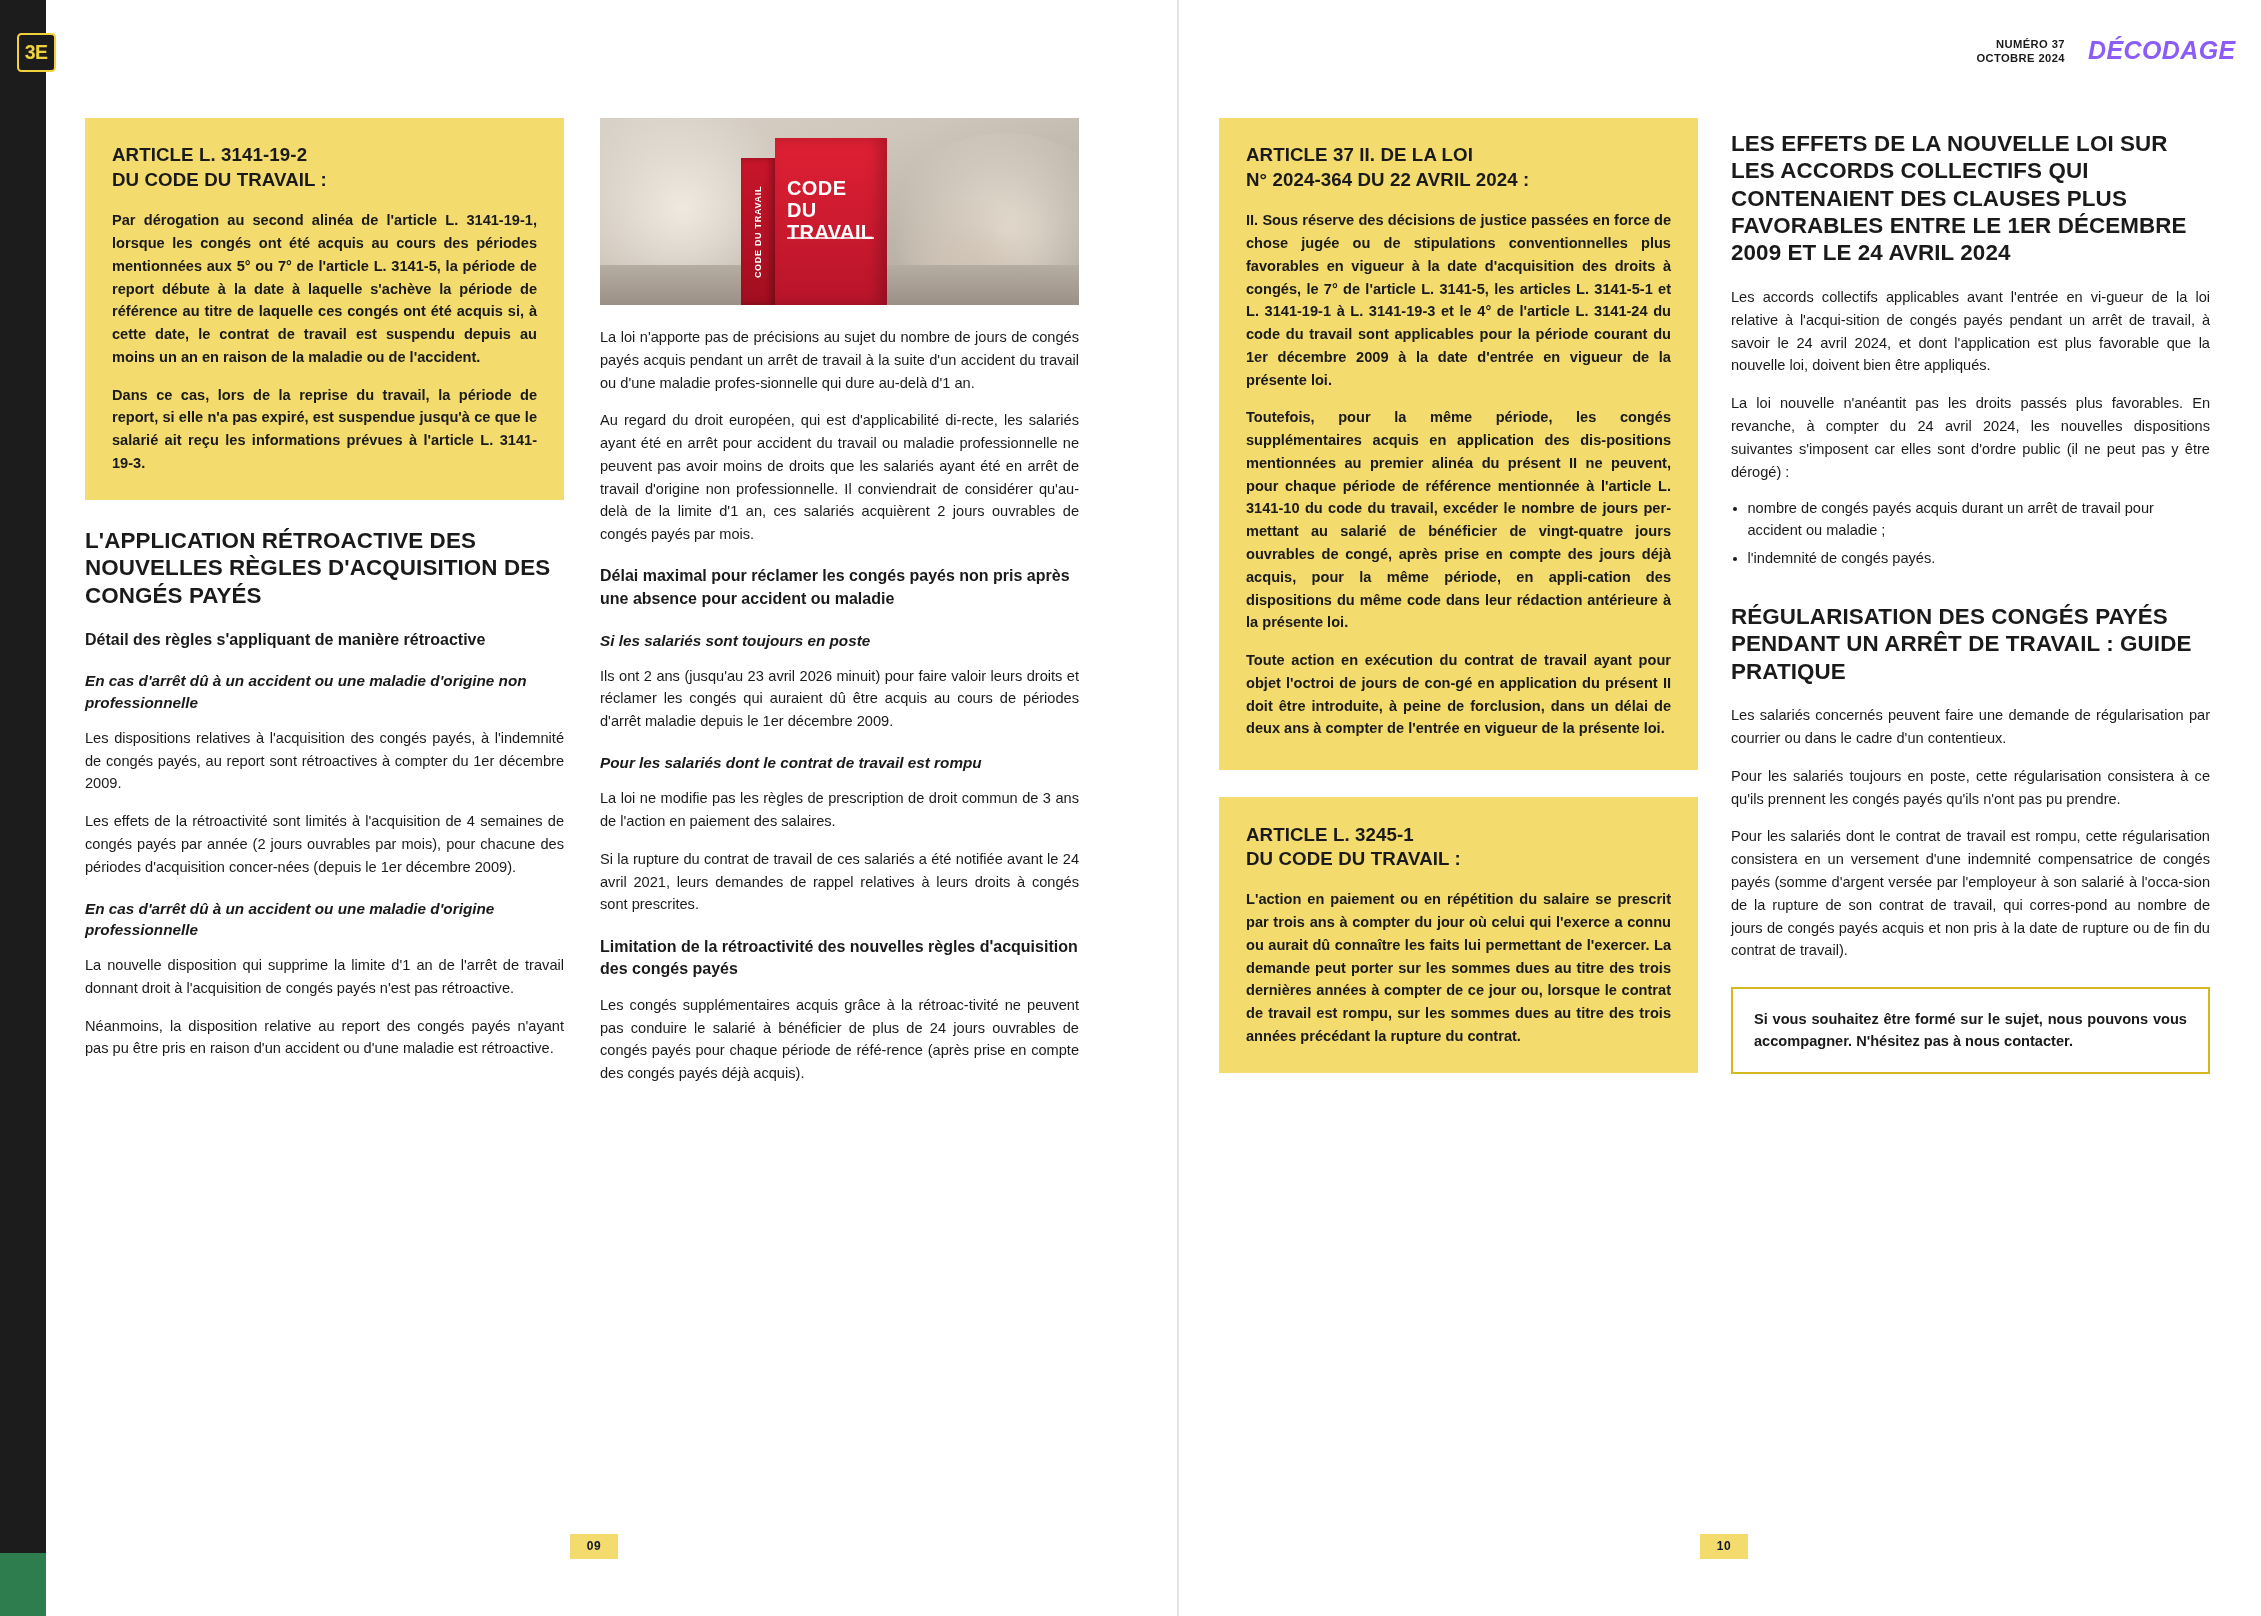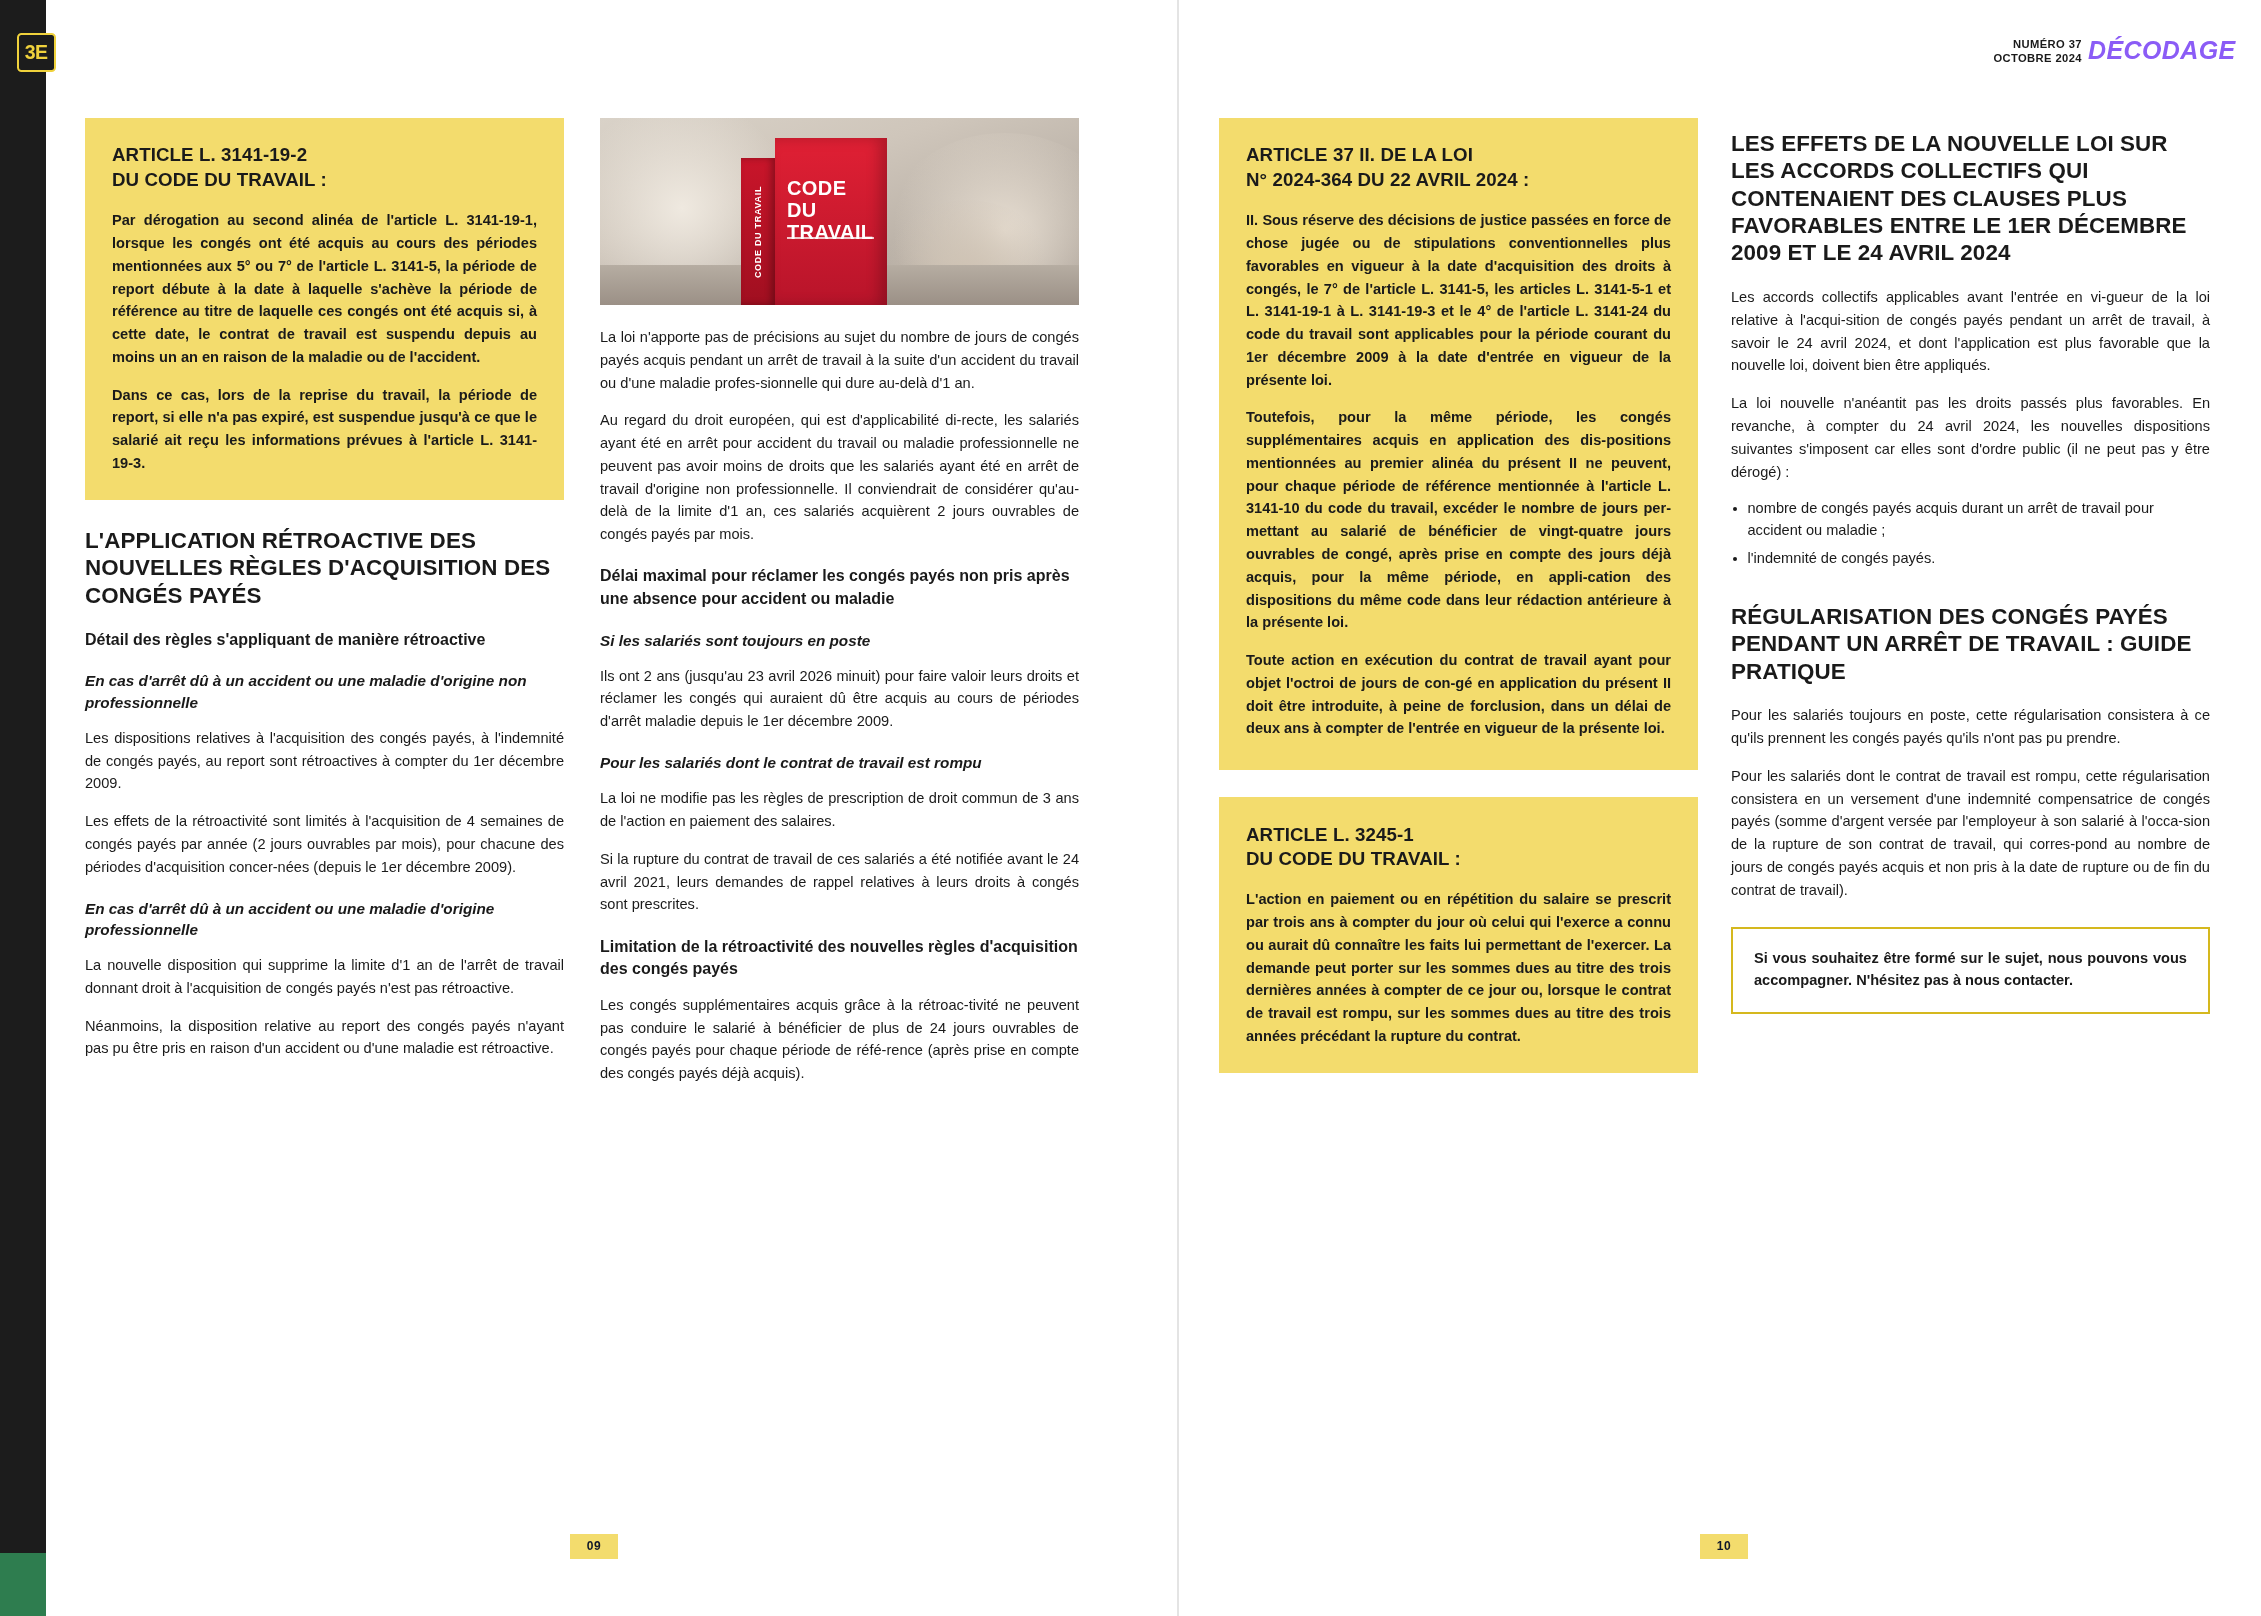--- a/index.html
+++ b/index.html
@@ -40,21 +40,21 @@
     line-height: 34px;
     text-align: center;
     letter-spacing: -0.7px;
   }
   
   .header-right {
     position: absolute;
     right: 25.4px; top: 36px;
     display: flex;
     align-items: center;
-    gap: 6px;
+    gap: 23px;
   }
   .issue-block {
     text-align: right;
     font-size: 11.2px;
     font-weight: bold;
     letter-spacing: 0.4px;
     line-height: 1.25;
     color: #1a1a1a;
   }
   .decodage {
@@ -326,20 +326,21 @@
 
   <div class="col" id="col4">
     <h2 class="section">LES EFFETS DE LA NOUVELLE LOI SUR LES ACCORDS COLLECTIFS QUI CONTENAIENT DES CLAUSES PLUS FAVORABLES ENTRE LE 1ER DÉCEMBRE 2009 ET LE 24 AVRIL 2024</h2>
     <p class="body">Les accords collectifs applicables avant l'entrée en vi-gueur de la loi relative à l'acqui-sition de congés payés pendant un arrêt de travail, à savoir le 24 avril 2024, et dont l'application est plus favorable que la nouvelle loi, doivent bien être appliqués.</p>
     <p class="body">La loi nouvelle n'anéantit pas les droits passés plus favorables. En revanche, à compter du 24 avril 2024, les nouvelles dispositions suivantes s'imposent car elles sont d'ordre public (il ne peut pas y être dérogé) :</p>
     <ul class="bullets">
       <li>nombre de congés payés acquis durant un arrêt de travail pour accident ou maladie ;</li>
       <li>l'indemnité de congés payés.</li>
     </ul>
     <h2 class="section" style="margin-top:33px">RÉGULARISATION DES CONGÉS PAYÉS PENDANT UN ARRÊT DE TRAVAIL : GUIDE PRATIQUE</h2>
+    <p class="body">Les salariés concernés peuvent faire une demande de régularisation par courrier ou dans le cadre d'un contentieux.</p>
     <p class="body">Pour les salariés toujours en poste, cette régularisation consistera à ce qu'ils prennent les congés payés qu'ils n'ont pas pu prendre.</p>
     <p class="body">Pour les salariés dont le contrat de travail est rompu, cette régularisation consistera en un versement d'une indemnité compensatrice de congés payés (somme d'argent versée par l'employeur à son salarié à l'occa-sion de la rupture de son contrat de travail, qui corres-pond au nombre de jours de congés payés acquis et non pris à la date de rupture ou de fin du contrat de travail).</p>
     <div class="callout">Si vous souhaitez être formé sur le sujet, nous pouvons vous accompagner. N'hésitez pas à nous contacter.</div>
   </div>
 
   <div class="pagenum" id="pnum-left">09</div>
   <div class="pagenum" id="pnum-right">10</div>
 </div>
 
 

